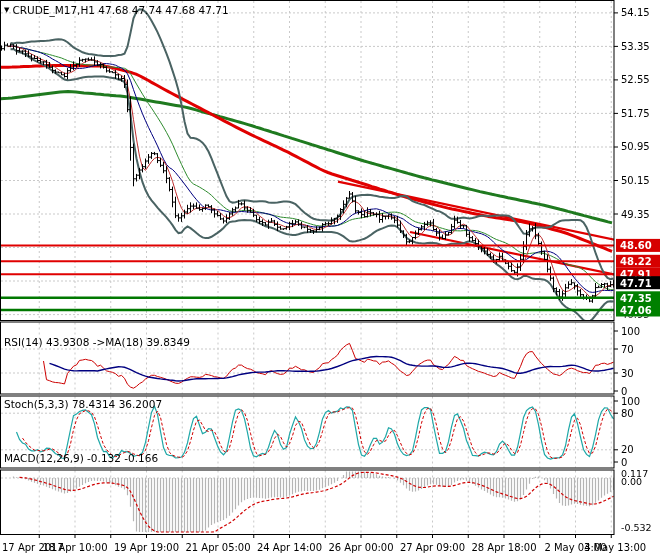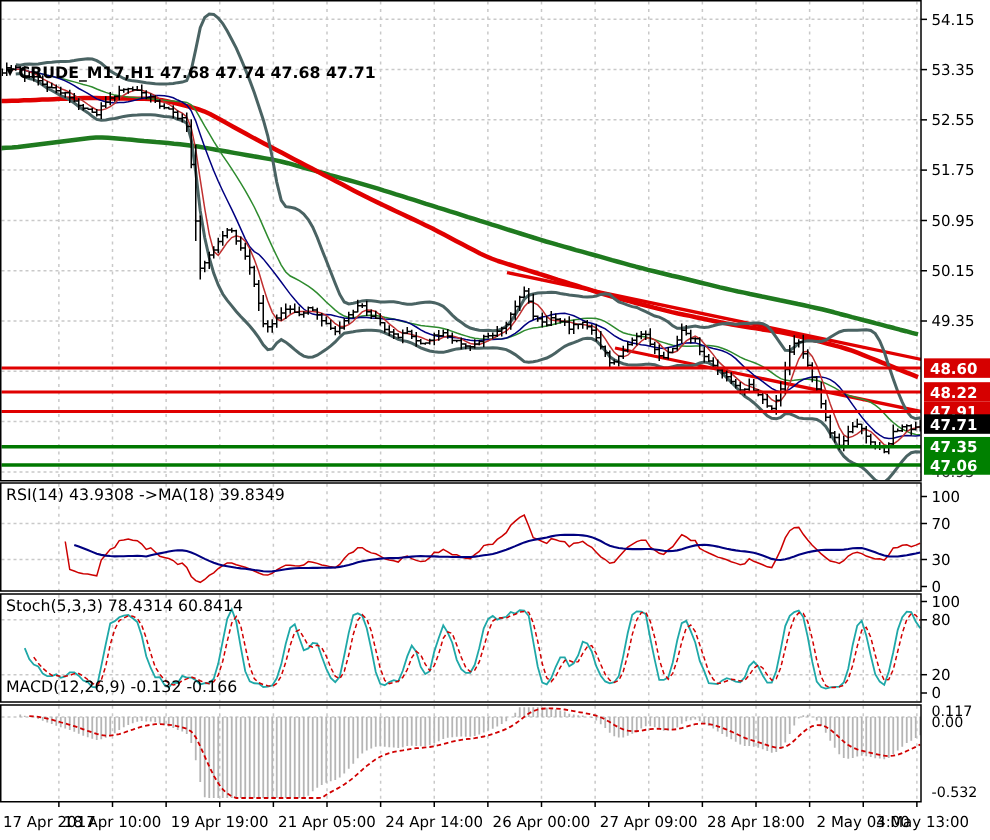--- a/index.html
+++ b/index.html
@@ -1,32 +1,32 @@
 <!DOCTYPE html>
 <html><head>
 <meta charset="utf-8">
 <style>
   html,body{margin:0;padding:0;background:#fff;}
   #chart-root{position:relative;width:660px;height:560px;background:#fff;overflow:hidden;
     font-family:"DejaVu Sans",sans-serif;-webkit-font-smoothing:antialiased;}
   #cv{position:absolute;left:0;top:0;z-index:0;}
-  .chart-title{position:absolute;left:4px;top:4px;z-index:2;font-size:10.5px;font-weight:700;color:#000;
-    letter-spacing:0px;white-space:nowrap;margin-top:39px;}
+  .chart-title{position:absolute;left:4px;top:4px;z-index:2;font-size:10.5px;font-weight:400;color:#000;
+    letter-spacing:0px;white-space:nowrap;}
   .chart-title .dd{font-size:7px;vertical-align:2px;margin-right:3px;cursor:pointer;}
   .ind-label{position:absolute;left:4px;z-index:2;font-size:10.5px;color:#000;white-space:nowrap;}
 </style>
 </head>
 <body>
 
 <div id="chart-root">
   <div class="chart-title">
     <span class="dd">▼</span><span>CRUDE_M17,H1</span>&nbsp;<span>47.68 47.74 47.68 47.71</span>
   </div>
-  <div class="ind-label" style="top:324px">RSI(14) 43.9308 -&gt;MA(18) 39.8349</div>
-  <div class="ind-label" style="top:398px">Stoch(5,3,3) 78.4314 60.8414</div>
+  <div class="ind-label" style="top:336px">RSI(14) 43.9308 -&gt;MA(18) 39.8349</div>
+  <div class="ind-label" style="top:398px">Stoch(5,3,3) 78.4314 36.2007</div>
   <div class="ind-label" style="top:452px">MACD(12,26,9) -0.132 -0.166</div>
   <svg id="cv" width="660" height="560">
       <defs>
         <clipPath id="clip-main">
           <rect x="1" y="1" width="613" height="319"></rect>
         </clipPath>
         <clipPath id="clip-rsi">
           <rect x="1" y="322.5" width="613" height="71"></rect>
         </clipPath>
         <clipPath id="clip-stoch">

